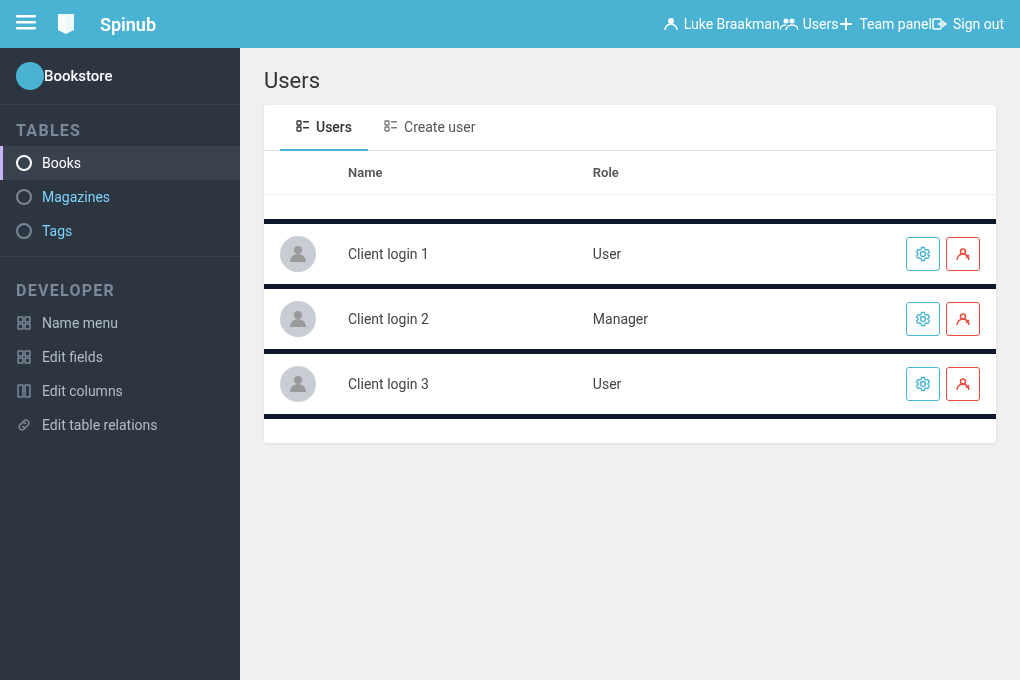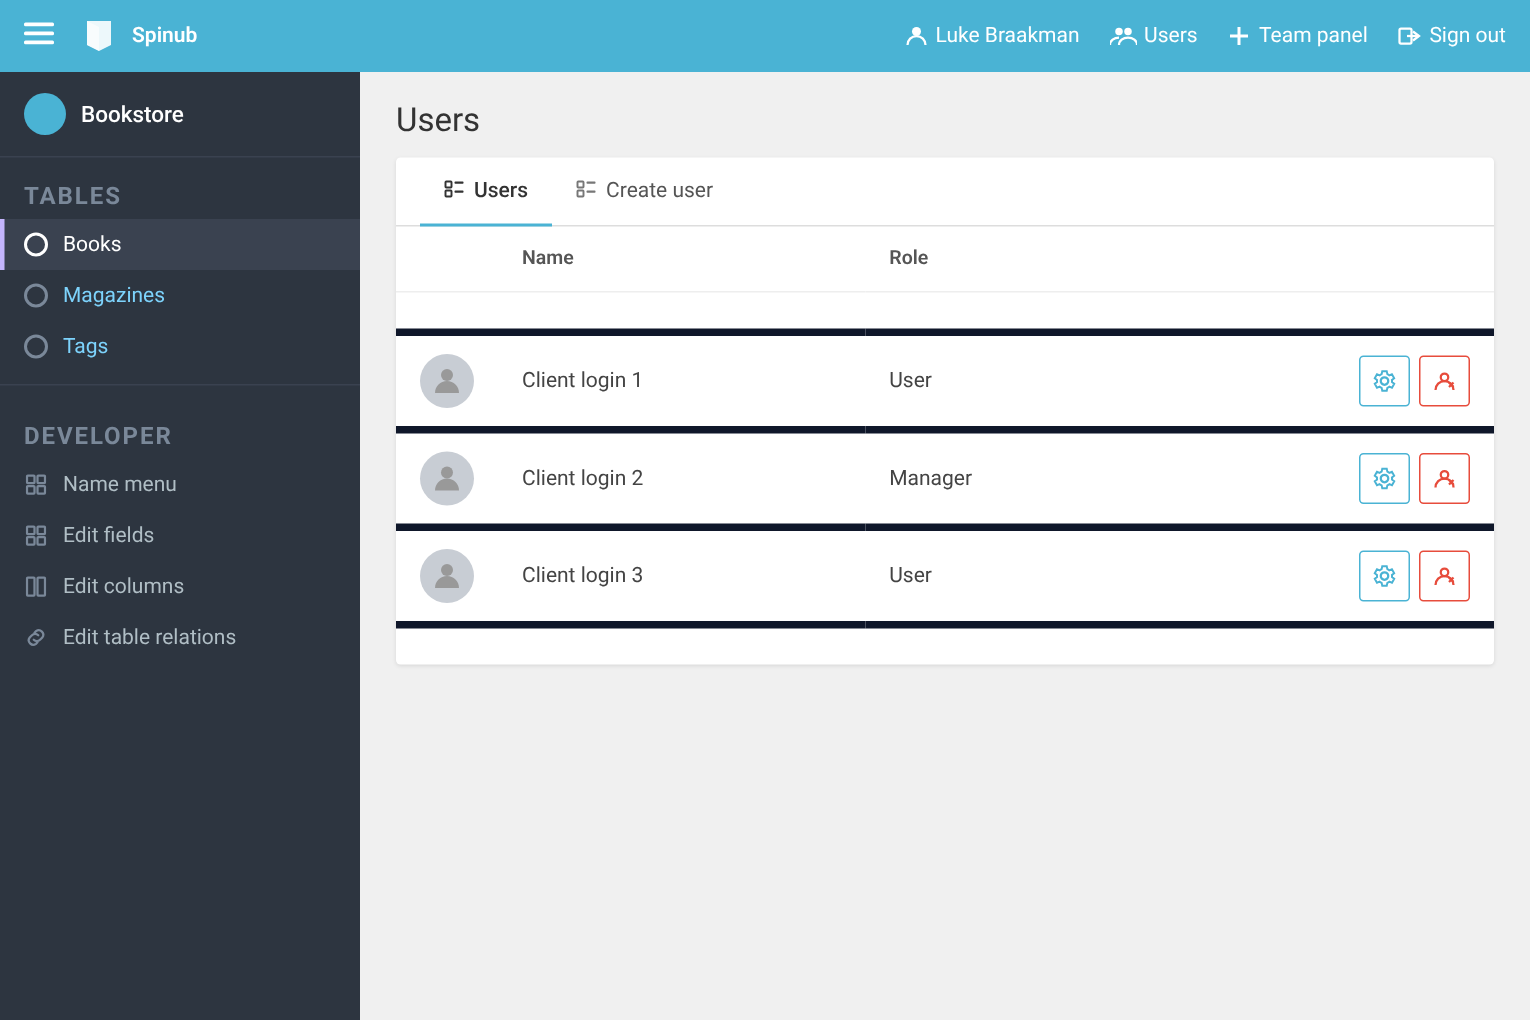--- a/index.html
+++ b/index.html
@@ -16,38 +16,37 @@
     }
     .top-nav-left {
       display: flex;
       align-items: center;
       width: 240px;
     }
     .top-nav-logo {
       display: flex;
       align-items: center;
       color: white;
-      font-size: 14px;
+      font-size: 18px;
       font-weight: 600;
-      gap: 8px;
+      gap: 20px;
     }
     .logo-icon {
       width: 28px;
       height: 28px;
     }
     .hamburger-btn {
       color: white;
       font-size: 18px;
       cursor: pointer;
       margin-right: 16px;
     }
     .top-nav-right {
       display: flex;
       align-items: center;
-      gap: 20px;
       margin-left: auto;
     }
     .nav-link {
       color: white;
       font-size: 14px;
       cursor: pointer;
       display: flex;
       align-items: center;
       gap: 5px;
       text-decoration: none;
@@ -67,21 +66,20 @@
       color: #ccc;
       display: flex;
       flex-direction: column;
       flex-shrink: 0;
       overflow-y: auto;
     }
     .sidebar-workspace {
       padding: 14px 16px;
       display: flex;
       align-items: center;
-      gap: 10px;
       border-bottom: 1px solid #3a4250;
     }
     .workspace-icon {
       width: 28px;
       height: 28px;
       background: #4ab3d4;
       border-radius: 50%;
     }
     .workspace-name {
       color: #fff;

